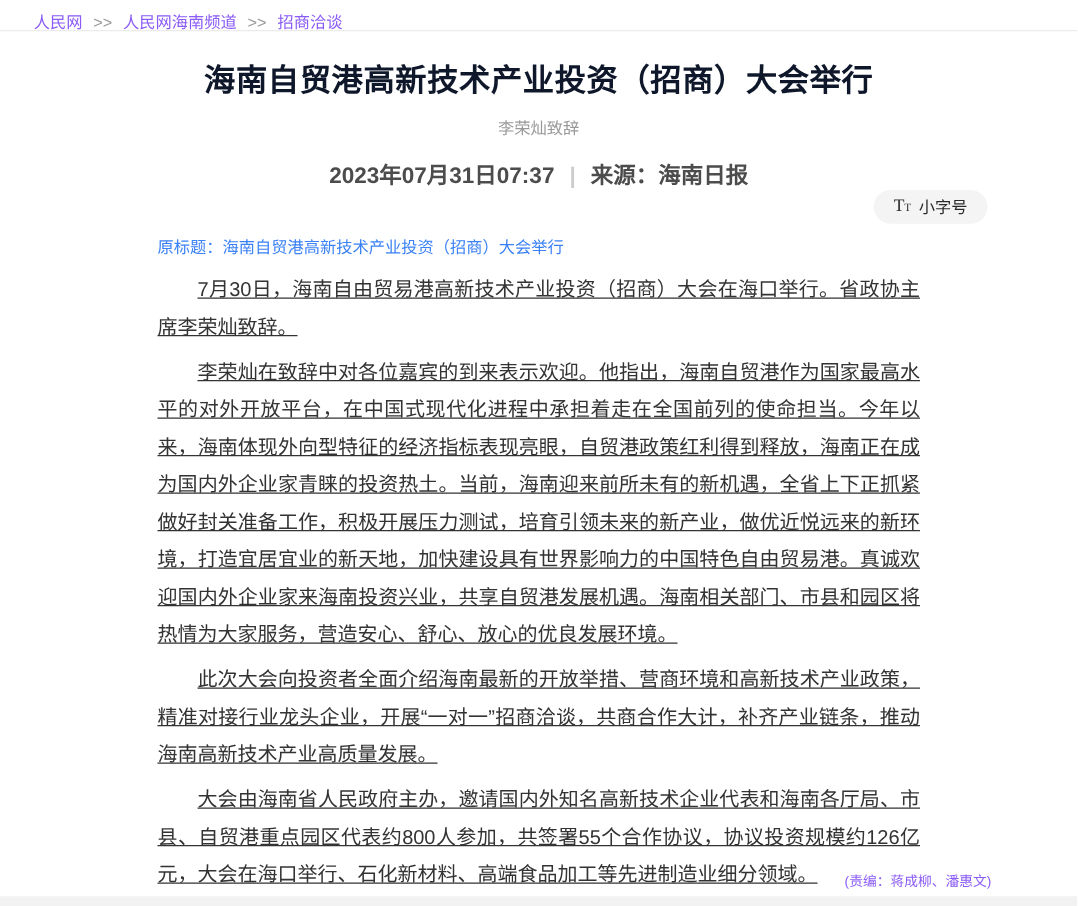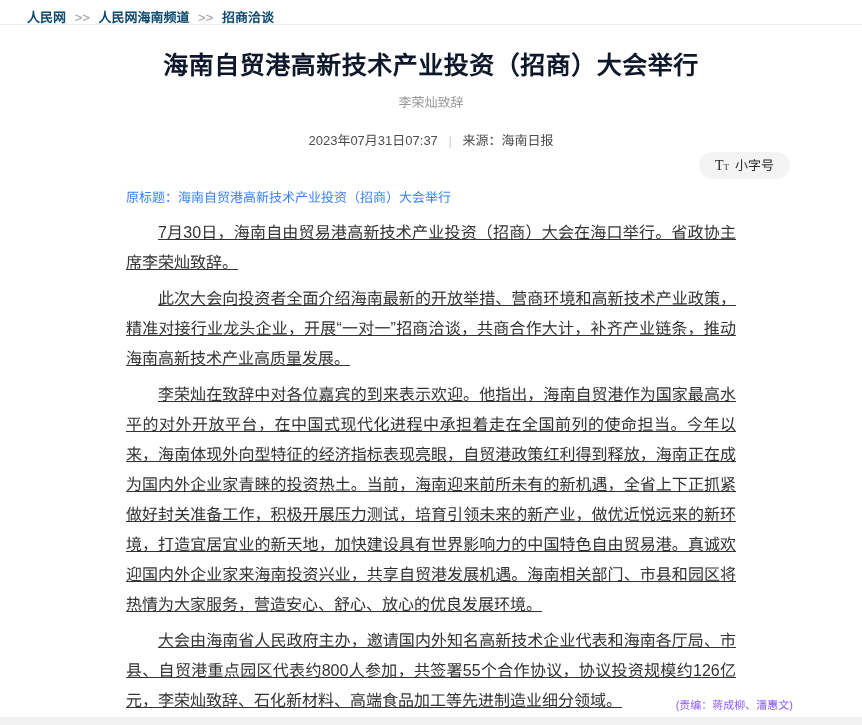--- a/index.html
+++ b/index.html
@@ -18,24 +18,23 @@
   }
   
   .breadcrumb {
     padding: 9px 0 0 27px;
     font-size: 13px;
     color: #9b9b9b;
     height: 24px;
     line-height: 18px;
   }
   .breadcrumb a {
-    color: #0c4a6e;
+    color: #8b5cf6;
     text-decoration: none;
     cursor: pointer;
-    font-weight: bold;
   }
   .breadcrumb .sep { margin: 0 5px; color: #9b9b9b; }
   .top-divider {
     border: none;
     border-top: 1px solid #ebebeb;
     margin: 0;
   }
   
   .article-header { text-align: center; }
   .article-title {
@@ -47,23 +46,24 @@
     letter-spacing: 0.5px;
   }
   .article-subtitle {
     margin-top: 11px;
     font-size: 13px;
     color: #999999;
     line-height: 17px;
   }
   .article-meta {
     margin-top: 21px;
-    font-size: 13px;
+    font-size: 18px;
     color: #4c4c4c;
     line-height: 17px;
+    font-weight: bold;
   }
   .article-meta .pipe { color: #cccccc; margin: 0 7px; }
   .article-meta a { color: #4c4c4c; text-decoration: none; cursor: pointer; }
   
   .font-size-btn {
     position: absolute;
     top: 152px;
     right: 72px;
     height: 27px;
     padding: 0 16px;
@@ -149,23 +149,23 @@
     <span class="tt-icon">
         <span class="t-big">T</span>
         <span class="t-small">T</span>
       </span>
     <span>小字号</span>
   </button>
 
   <article class="article-body">
     <p class="original-title">原标题：海南自贸港高新技术产业投资（招商）大会举行</p>
     <p class="para">7月30日，海南自由贸易港高新技术产业投资（招商）大会在海口举行。省政协主席李荣灿致辞。</p>
+    <p class="para">李荣灿在致辞中对各位嘉宾的到来表示欢迎。他指出，海南自贸港作为国家最高水平的对外开放平台，在中国式现代化进程中承担着走在全国前列的使命担当。今年以来，海南体现外向型特征的经济指标表现亮眼，自贸港政策红利得到释放，海南正在成为国内外企业家青睐的投资热土。当前，海南迎来前所未有的新机遇，全省上下正抓紧做好封关准备工作，积极开展压力测试，培育引领未来的新产业，做优近悦远来的新环境，打造宜居宜业的新天地，加快建设具有世界影响力的中国特色自由贸易港。真诚欢迎国内外企业家来海南投资兴业，共享自贸港发展机遇。海南相关部门、市县和园区将热情为大家服务，营造安心、舒心、放心的优良发展环境。</p>
     <p class="para">此次大会向投资者全面介绍海南最新的开放举措、营商环境和高新技术产业政策，精准对接行业龙头企业，开展“一对一”招商洽谈，共商合作大计，补齐产业链条，推动海南高新技术产业高质量发展。</p>
-    <p class="para">李荣灿在致辞中对各位嘉宾的到来表示欢迎。他指出，海南自贸港作为国家最高水平的对外开放平台，在中国式现代化进程中承担着走在全国前列的使命担当。今年以来，海南体现外向型特征的经济指标表现亮眼，自贸港政策红利得到释放，海南正在成为国内外企业家青睐的投资热土。当前，海南迎来前所未有的新机遇，全省上下正抓紧做好封关准备工作，积极开展压力测试，培育引领未来的新产业，做优近悦远来的新环境，打造宜居宜业的新天地，加快建设具有世界影响力的中国特色自由贸易港。真诚欢迎国内外企业家来海南投资兴业，共享自贸港发展机遇。海南相关部门、市县和园区将热情为大家服务，营造安心、舒心、放心的优良发展环境。</p>
-    <p class="para">大会由海南省人民政府主办，邀请国内外知名高新技术企业代表和海南各厅局、市县、自贸港重点园区代表约800人参加，共签署55个合作协议，协议投资规模约126亿元，李荣灿致辞、石化新材料、高端食品加工等先进制造业细分领域。</p>
+    <p class="para">大会由海南省人民政府主办，邀请国内外知名高新技术企业代表和海南各厅局、市县、自贸港重点园区代表约800人参加，共签署55个合作协议，协议投资规模约126亿元，大会在海口举行、石化新材料、高端食品加工等先进制造业细分领域。</p>
     <p class="para">省领导周红波、罗增斌、倪强、谢京出席大会。（记者罗霞 邵长春 周晓梦）</p>
   </article>
 
   <div class="editors-note">(责编：蒋成柳、潘惠文)</div>
 
   <div class="footer-strip"></div>
 
 </div>
 
 </body></html>

